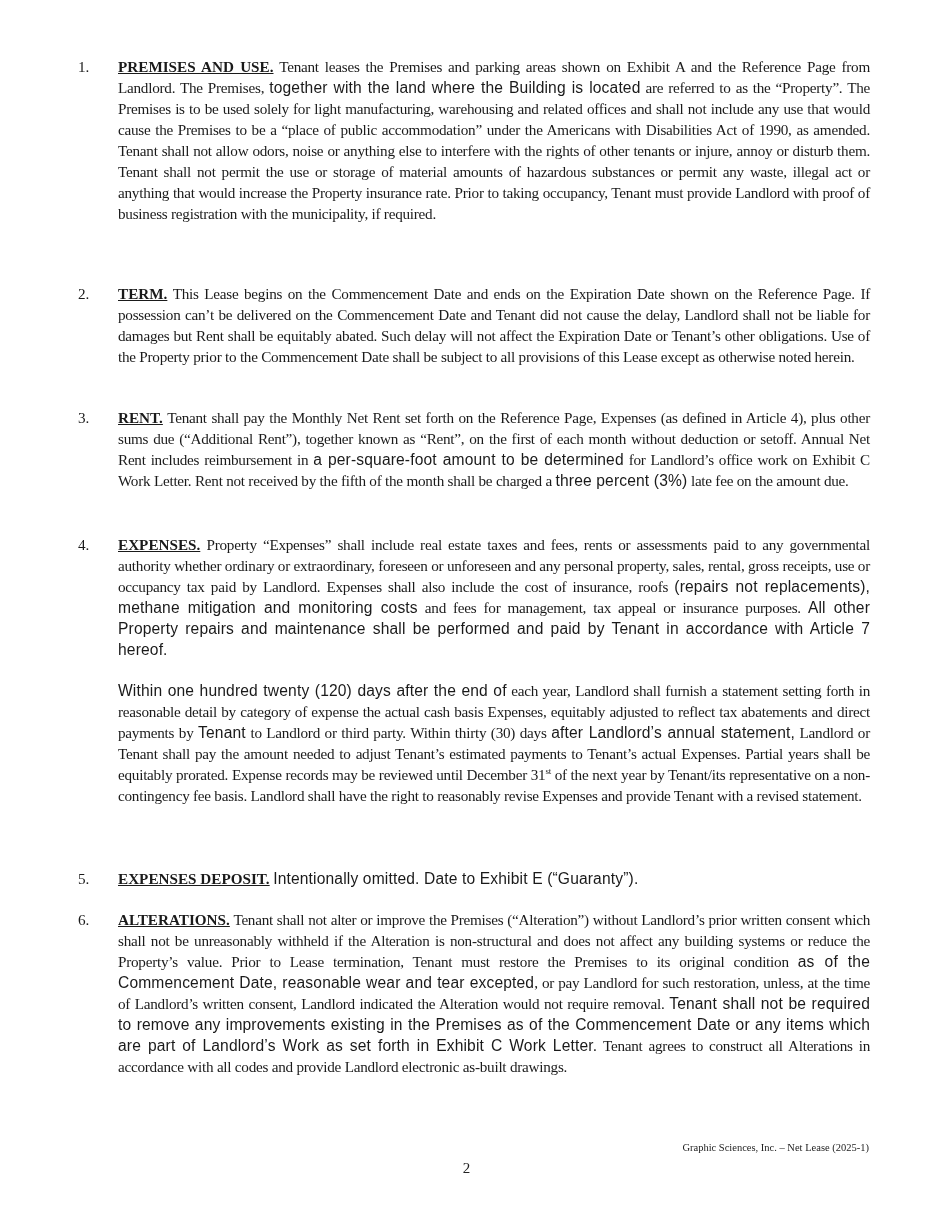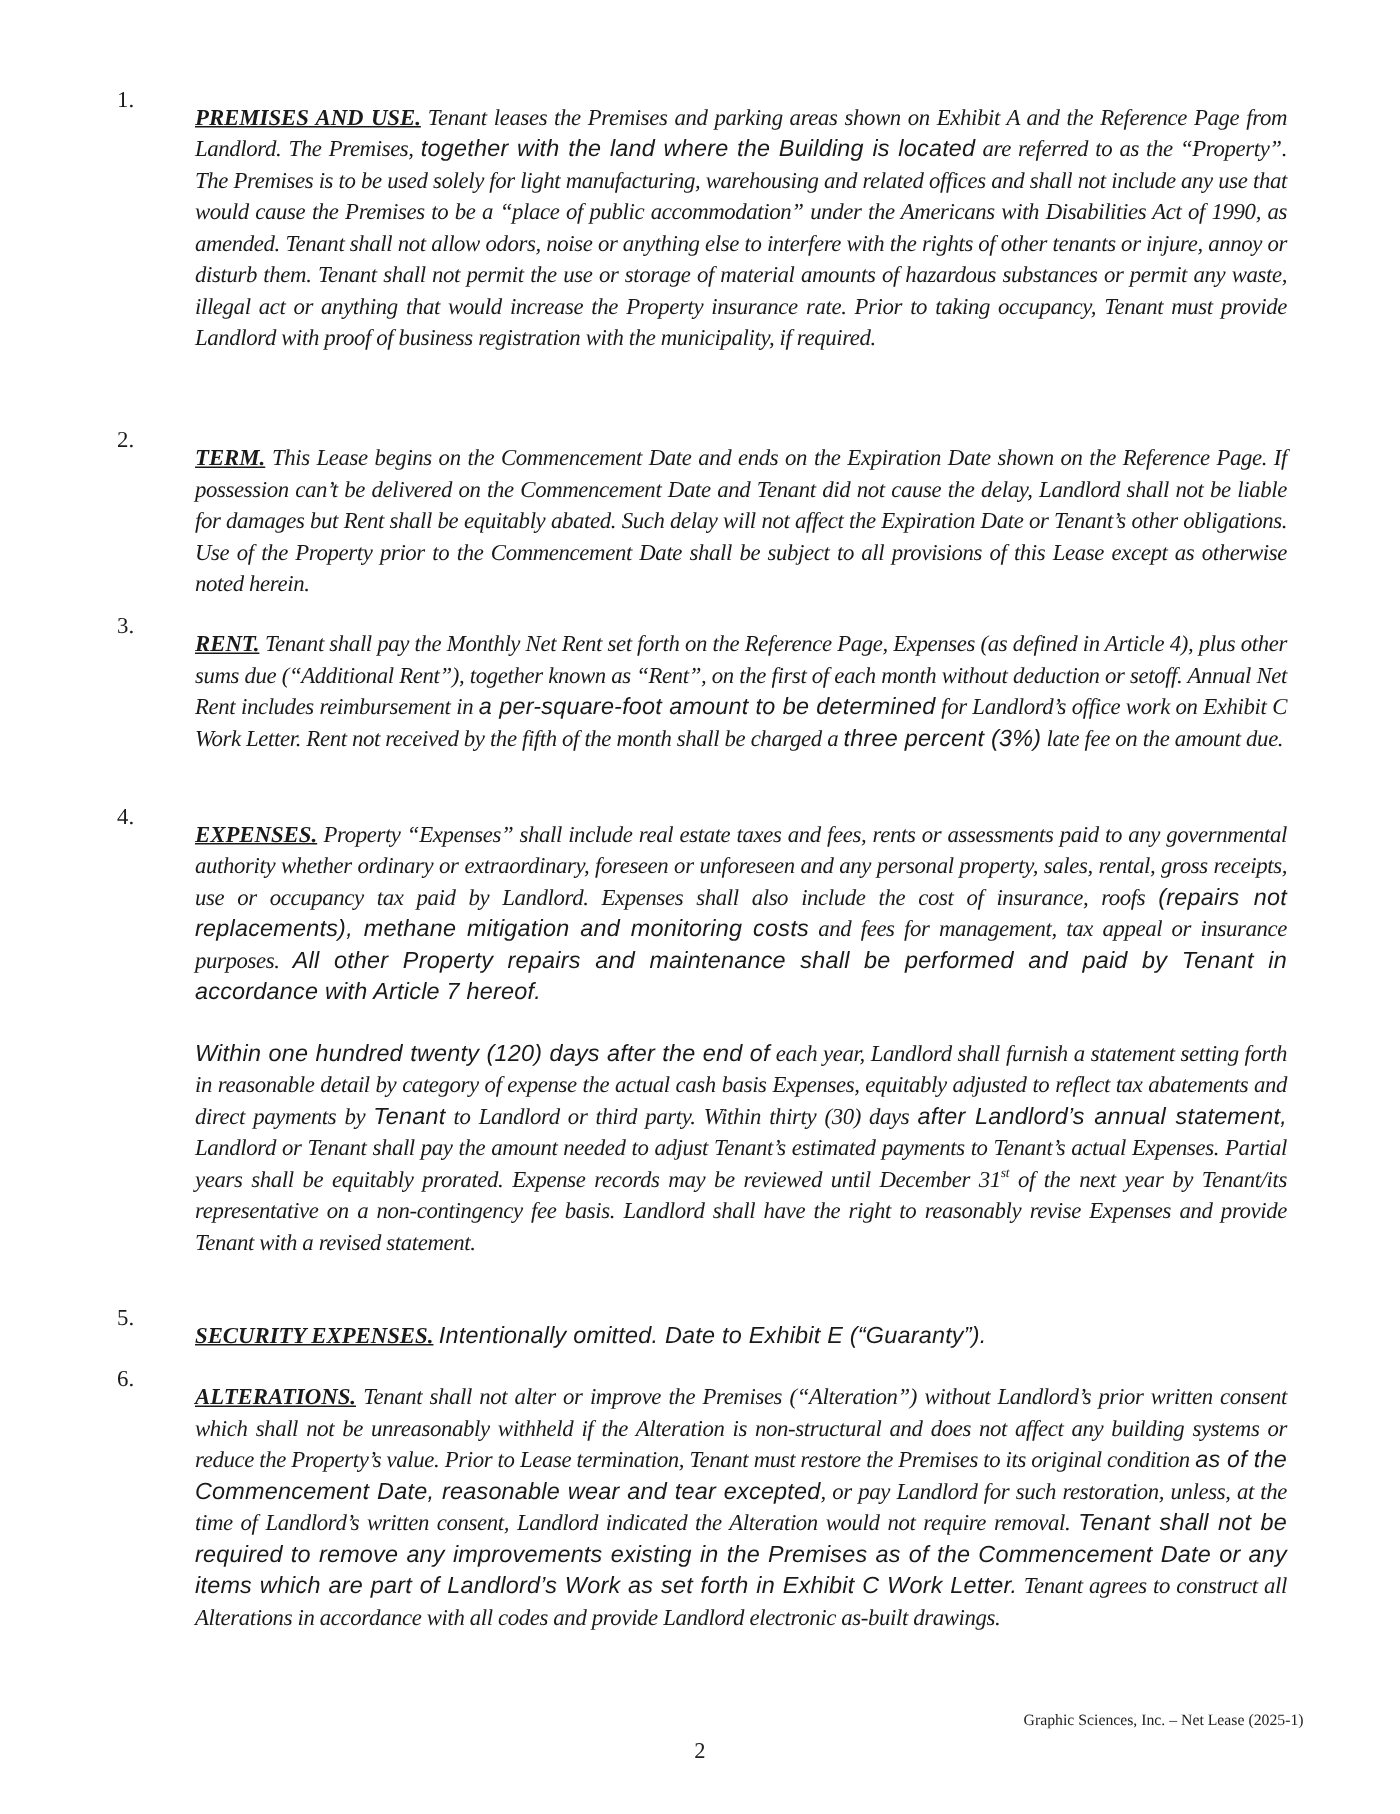--- a/index.html
+++ b/index.html
@@ -14,21 +14,21 @@
   }
   .num {
     position: absolute; left: 0; top: 0; width: 30px;
     font-size: 15.2px; line-height: 21px;
   }
   .body {
     margin-left: 40px; width: 752px;
     font-size: 15.2px; line-height: 21px;
     text-align: justify; letter-spacing: -0.25px;
   }
-  .body p { margin: 12px; font-style: italic; }
+  .body p { margin: 0; }
   .heading { font-weight: bold; text-decoration: underline; letter-spacing: 0; }
   .sans { font-family: "Liberation Sans", "DejaVu Sans", sans-serif; font-size: 15.6px; letter-spacing: 0.15px; }
   sup { font-size: 9px; line-height: 0; }
   .footer-ref {
     position: absolute; right: 64px; top: 1142px;
     font-size: 10.5px; color: #222;
   }
   .page-number {
     position: absolute; left: 0; width: 933px; top: 1160px; text-align: center;
     font-size: 15px; color: #222;
@@ -64,21 +64,21 @@
     <div class="num">4.</div>
     <div class="body">
         <p><span class="heading">EXPENSES.</span><span> Property “Expenses” shall include real estate taxes and fees, rents or assessments paid to any governmental authority whether ordinary or extraordinary, foreseen or unforeseen and any personal property, sales, rental, gross receipts, use or occupancy tax paid by Landlord. Expenses shall also include the cost of insurance, roofs </span><span class="sans">(repairs not replacements), methane mitigation and monitoring costs</span><span> and fees for management, tax appeal or insurance purposes.   </span><span class="sans">All other Property repairs and maintenance shall be performed and paid by Tenant in accordance with Article 7 hereof.</span></p>
         <p style="margin-top: 20px;"><span class="sans">Within one hundred twenty (120) days after the end of</span><span> each year, Landlord shall furnish a statement setting forth in reasonable detail by category of expense the actual cash basis Expenses, equitably adjusted to reflect tax abatements and direct payments by </span><span class="sans">Tenant</span><span> to Landlord or third party. Within thirty (30) days </span><span class="sans">after Landlord’s annual statement,</span><span> Landlord or Tenant shall pay the amount needed to adjust Tenant’s estimated payments to Tenant’s actual Expenses. Partial years shall be equitably prorated. Expense records may be reviewed until December 31</span><sup>st</sup><span> of the next year by Tenant/its representative on a non-contingency fee basis. Landlord shall have the right to reasonably revise Expenses and provide Tenant with a revised statement.</span></p>
       </div>
   </div>
 
   <div class="section" style="top:868px">
     <div class="num">5.</div>
     <div class="body">
-        <p><span class="heading">SECURITY EXPENSES.</span><span>  </span><span class="sans">Intentionally omitted. Date to Exhibit E (“Guaranty”).</span></p>
+        <p><span class="heading">EXPENSES DEPOSIT.</span><span>  </span><span class="sans">Intentionally omitted. Date to Exhibit E (“Guaranty”).</span></p>
       </div>
   </div>
 
   <div class="section" style="top:909px">
     <div class="num">6.</div>
     <div class="body">
         <p><span class="heading">ALTERATIONS.</span><span> Tenant shall not alter or improve the Premises (“Alteration”) without Landlord’s prior written consent which shall not be unreasonably withheld if the Alteration is non-structural and does not affect any building systems or reduce the Property’s value. Prior to Lease termination, Tenant must restore the Premises to its original condition </span><span class="sans">as of the Commencement Date, reasonable wear and tear excepted</span><span>, or pay Landlord for such restoration, unless, at the time of Landlord’s written consent, Landlord indicated the Alteration would not require removal. </span><span class="sans">Tenant shall not be required to remove any improvements existing in the Premises as of the Commencement Date or any items which are part of Landlord’s Work as set forth in Exhibit C Work Letter.</span><span>  Tenant agrees to construct all Alterations in accordance with all codes and provide Landlord electronic as-built drawings.</span></p>
       </div>
   </div>
 

